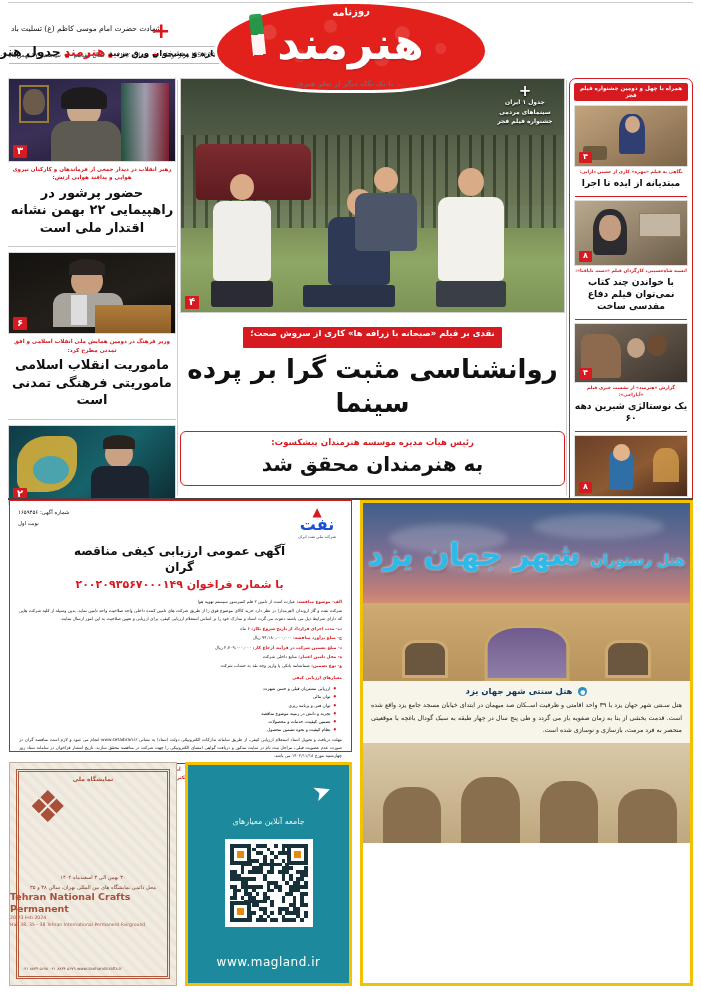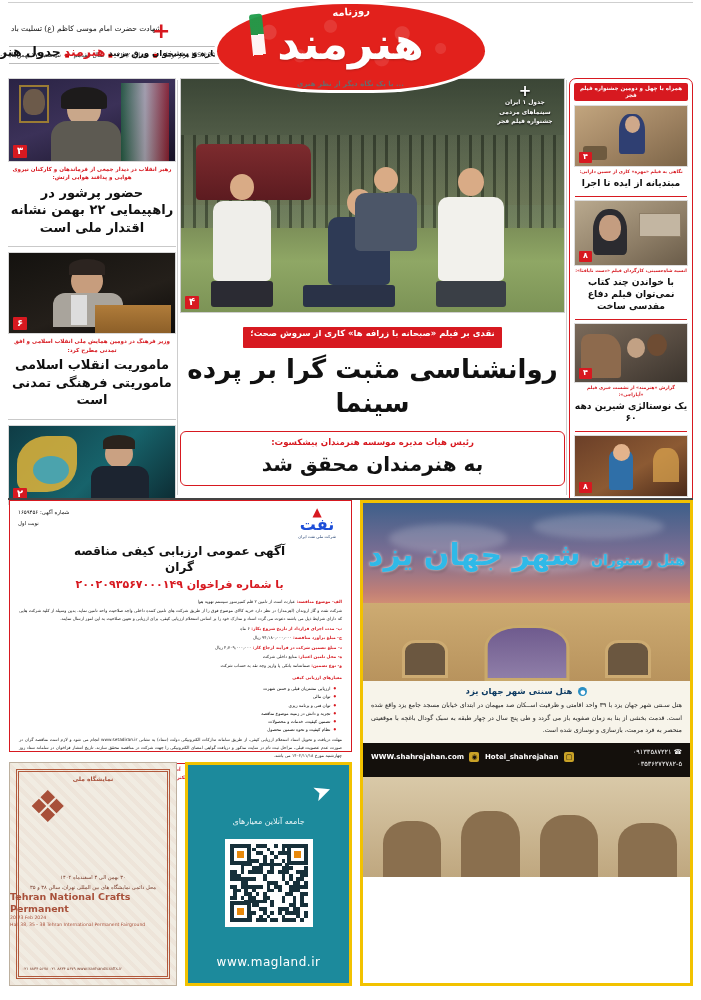--- a/index.html
+++ b/index.html
@@ -539,35 +539,20 @@
       </div>
 
       <div class="h-textwrap">
         <div class="h-h">
           <span class="dot">●</span>
           <span>هتل سنتی شهر جهان یزد</span>
         </div>
         <div class="h-p">هتل سـنتی شهر جهان یزد با ۳۹ واحد اقامتی و ظرفیت اســکان صد میهمان در ابتدای خیابان مسجد جامع یزد واقع شده است. قدمت بخشی از بنا به زمان صفویه باز می گردد و طی پنج سال در چهار طبقه به سبک گودال باغچه با موقعیتی منحصر به فرد مرمت، بازسازی و نوسازی شده است.</div>
       </div>
 
-      <div class="h-contact">
-        <div class="h-c-item" style="left:8px;">
-          <span class="ic">◉</span>
-          <span>WWW.shahrejahan.com</span>
-        </div>
-        <div class="h-c-item" style="left:122px;">
-          <span class="ic">▢</span>
-          <span>Hotel_shahrejahan</span>
-        </div>
-        <div class="h-c-phone">
-          <div><span>☎</span>
-               <span>۰۹۱۳۳۵۸۷۲۲۱</span></div>
-          <div>۰۳۵۳۶۲۷۲۷۸۲-۵</div>
-        </div>
-      </div>
 
       <div class="h-bottom">
         <div class="h-b-arch" style="left:6%; width:18%; height:56%;"></div>
         <div class="h-b-arch" style="left:30%; width:18%; height:66%;"></div>
         <div class="h-b-arch" style="left:54%; width:18%; height:62%;"></div>
         <div class="h-b-arch" style="left:78%; width:18%; height:54%;"></div>
       </div>
     </div>
 
     <div class="expo">

